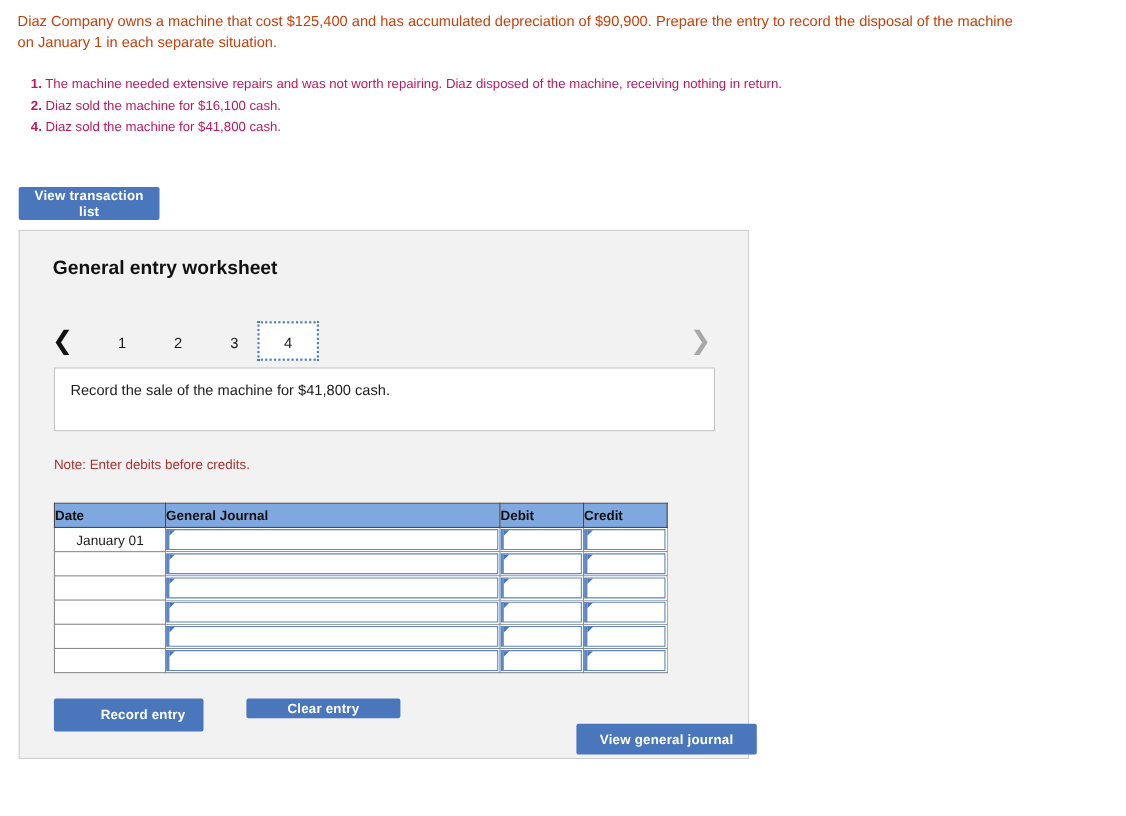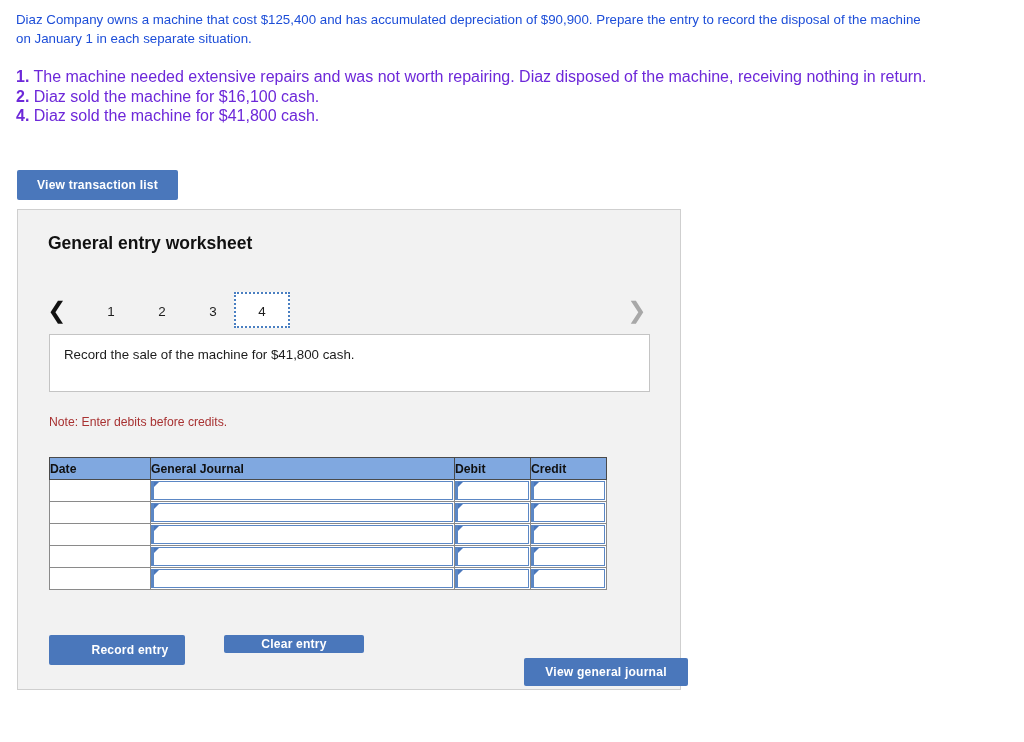--- a/index.html
+++ b/index.html
@@ -20,30 +20,31 @@
   .problem {
     position: absolute;
     left: 16px;
     top: 10px;
     width: 912px;
   }
   .problem p {
     margin: 0;
     font-size: 13.3px;
     line-height: 19px;
-    color: #1d4ed8;
+    color: #c2410c;
   }
   .situations {
     margin-top: 19px;
   }
   .situations .sit-line {
-    font-size: 16px;
+    font-size: 12px;
     line-height: 19.5px;
-    color: #6d28d9;
+    color: #be185d;
     white-space: nowrap;
+    margin-left: 12px;
   }
   .situations .sit-num {
     font-weight: bold;
   }
 
   
   .btn {
     display: inline-flex;
     align-items: center;
     justify-content: center;
@@ -55,21 +56,21 @@
     border: none;
     border-radius: 2px;
     cursor: pointer;
     font-family: "Liberation Sans", sans-serif;
     box-sizing: border-box;
   }
   .view-tx-btn {
     position: absolute;
     left: 17px;
     top: 170px;
-    width: 161px;
+    width: 128px;
     height: 30px;
   }
 
   
   .panel {
     position: absolute;
     left: 17px;
     top: 209px;
     width: 664px;
     height: 481px;
@@ -294,20 +295,38 @@
     <thead>
       <tr>
         <th class="col-date">Date</th>
         <th class="col-gj">General Journal</th>
         <th class="col-debit">Debit</th>
         <th class="col-credit">Credit</th>
       </tr>
     </thead>
     <tbody>
       <tr>
+        <td class="date-cell">January 01</td>
+        <td class="cell-input">
+          <span class="field">
+              <span class="flag"></span>
+            </span>
+        </td>
+        <td class="cell-input">
+          <span class="field">
+              <span class="flag"></span>
+            </span>
+        </td>
+        <td class="cell-input">
+          <span class="field">
+              <span class="flag"></span>
+            </span>
+        </td>
+      </tr>
+      <tr>
         <td class="date-cell"></td>
         <td class="cell-input">
           <span class="field">
               <span class="flag"></span>
             </span>
         </td>
         <td class="cell-input">
           <span class="field">
               <span class="flag"></span>
             </span>

